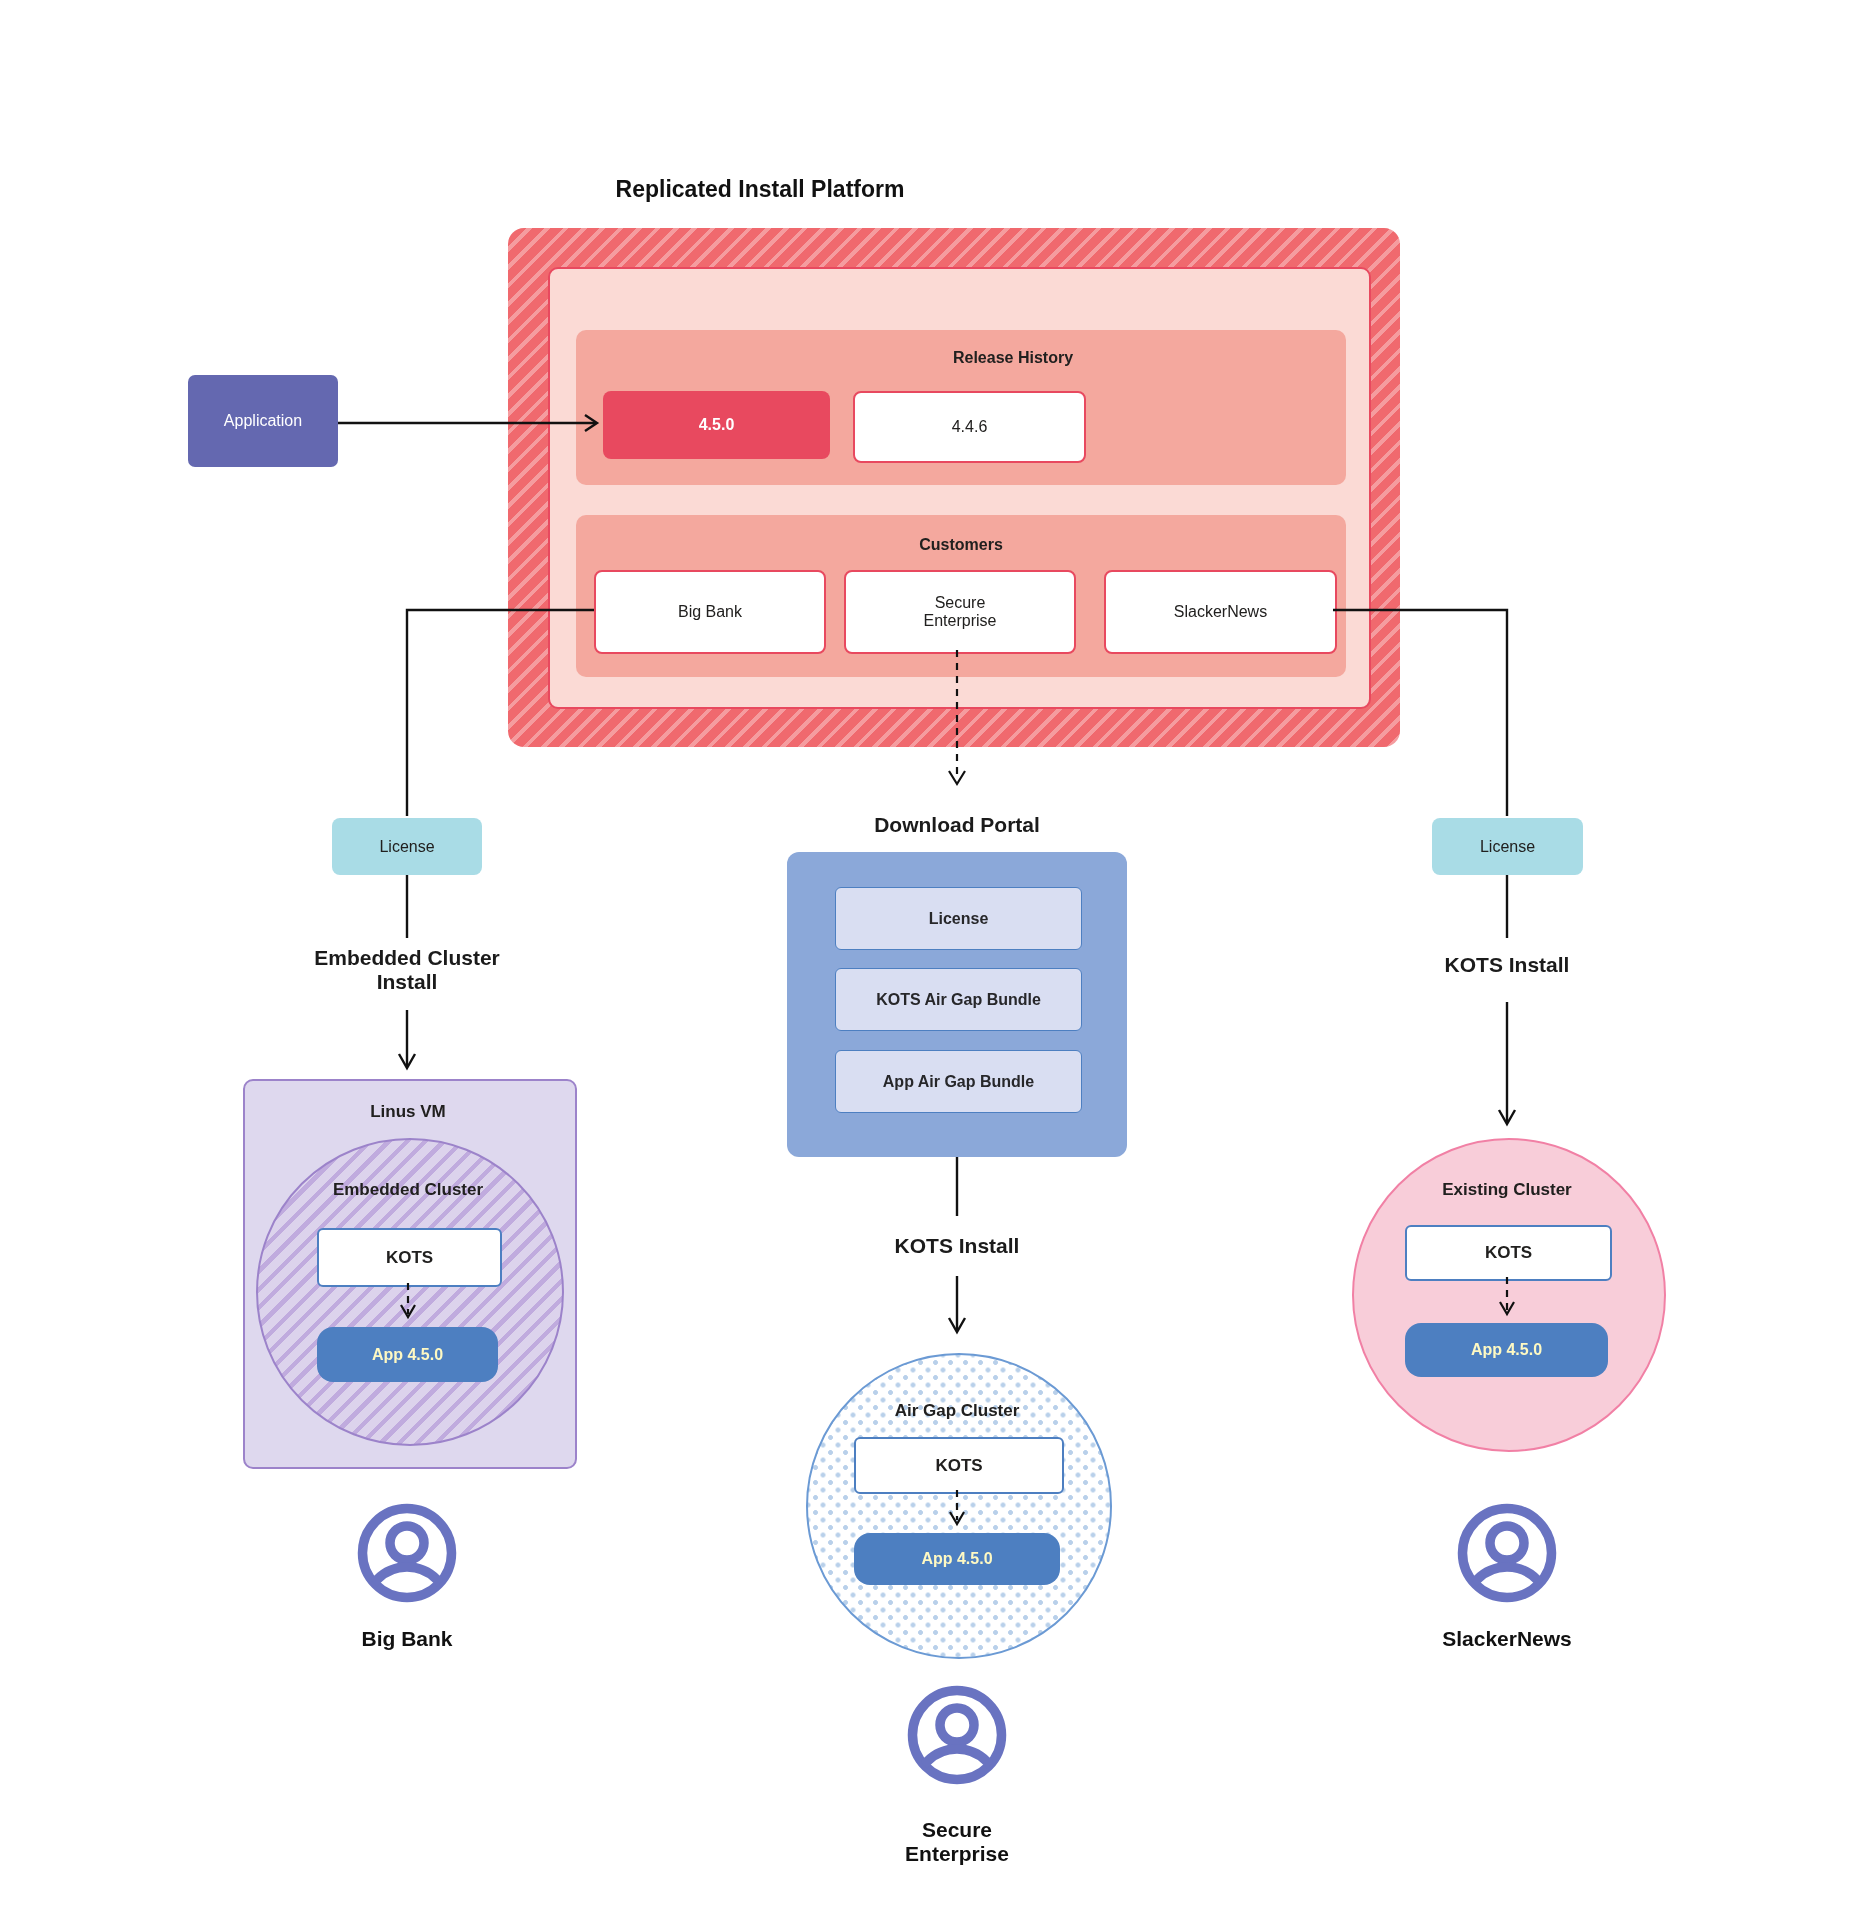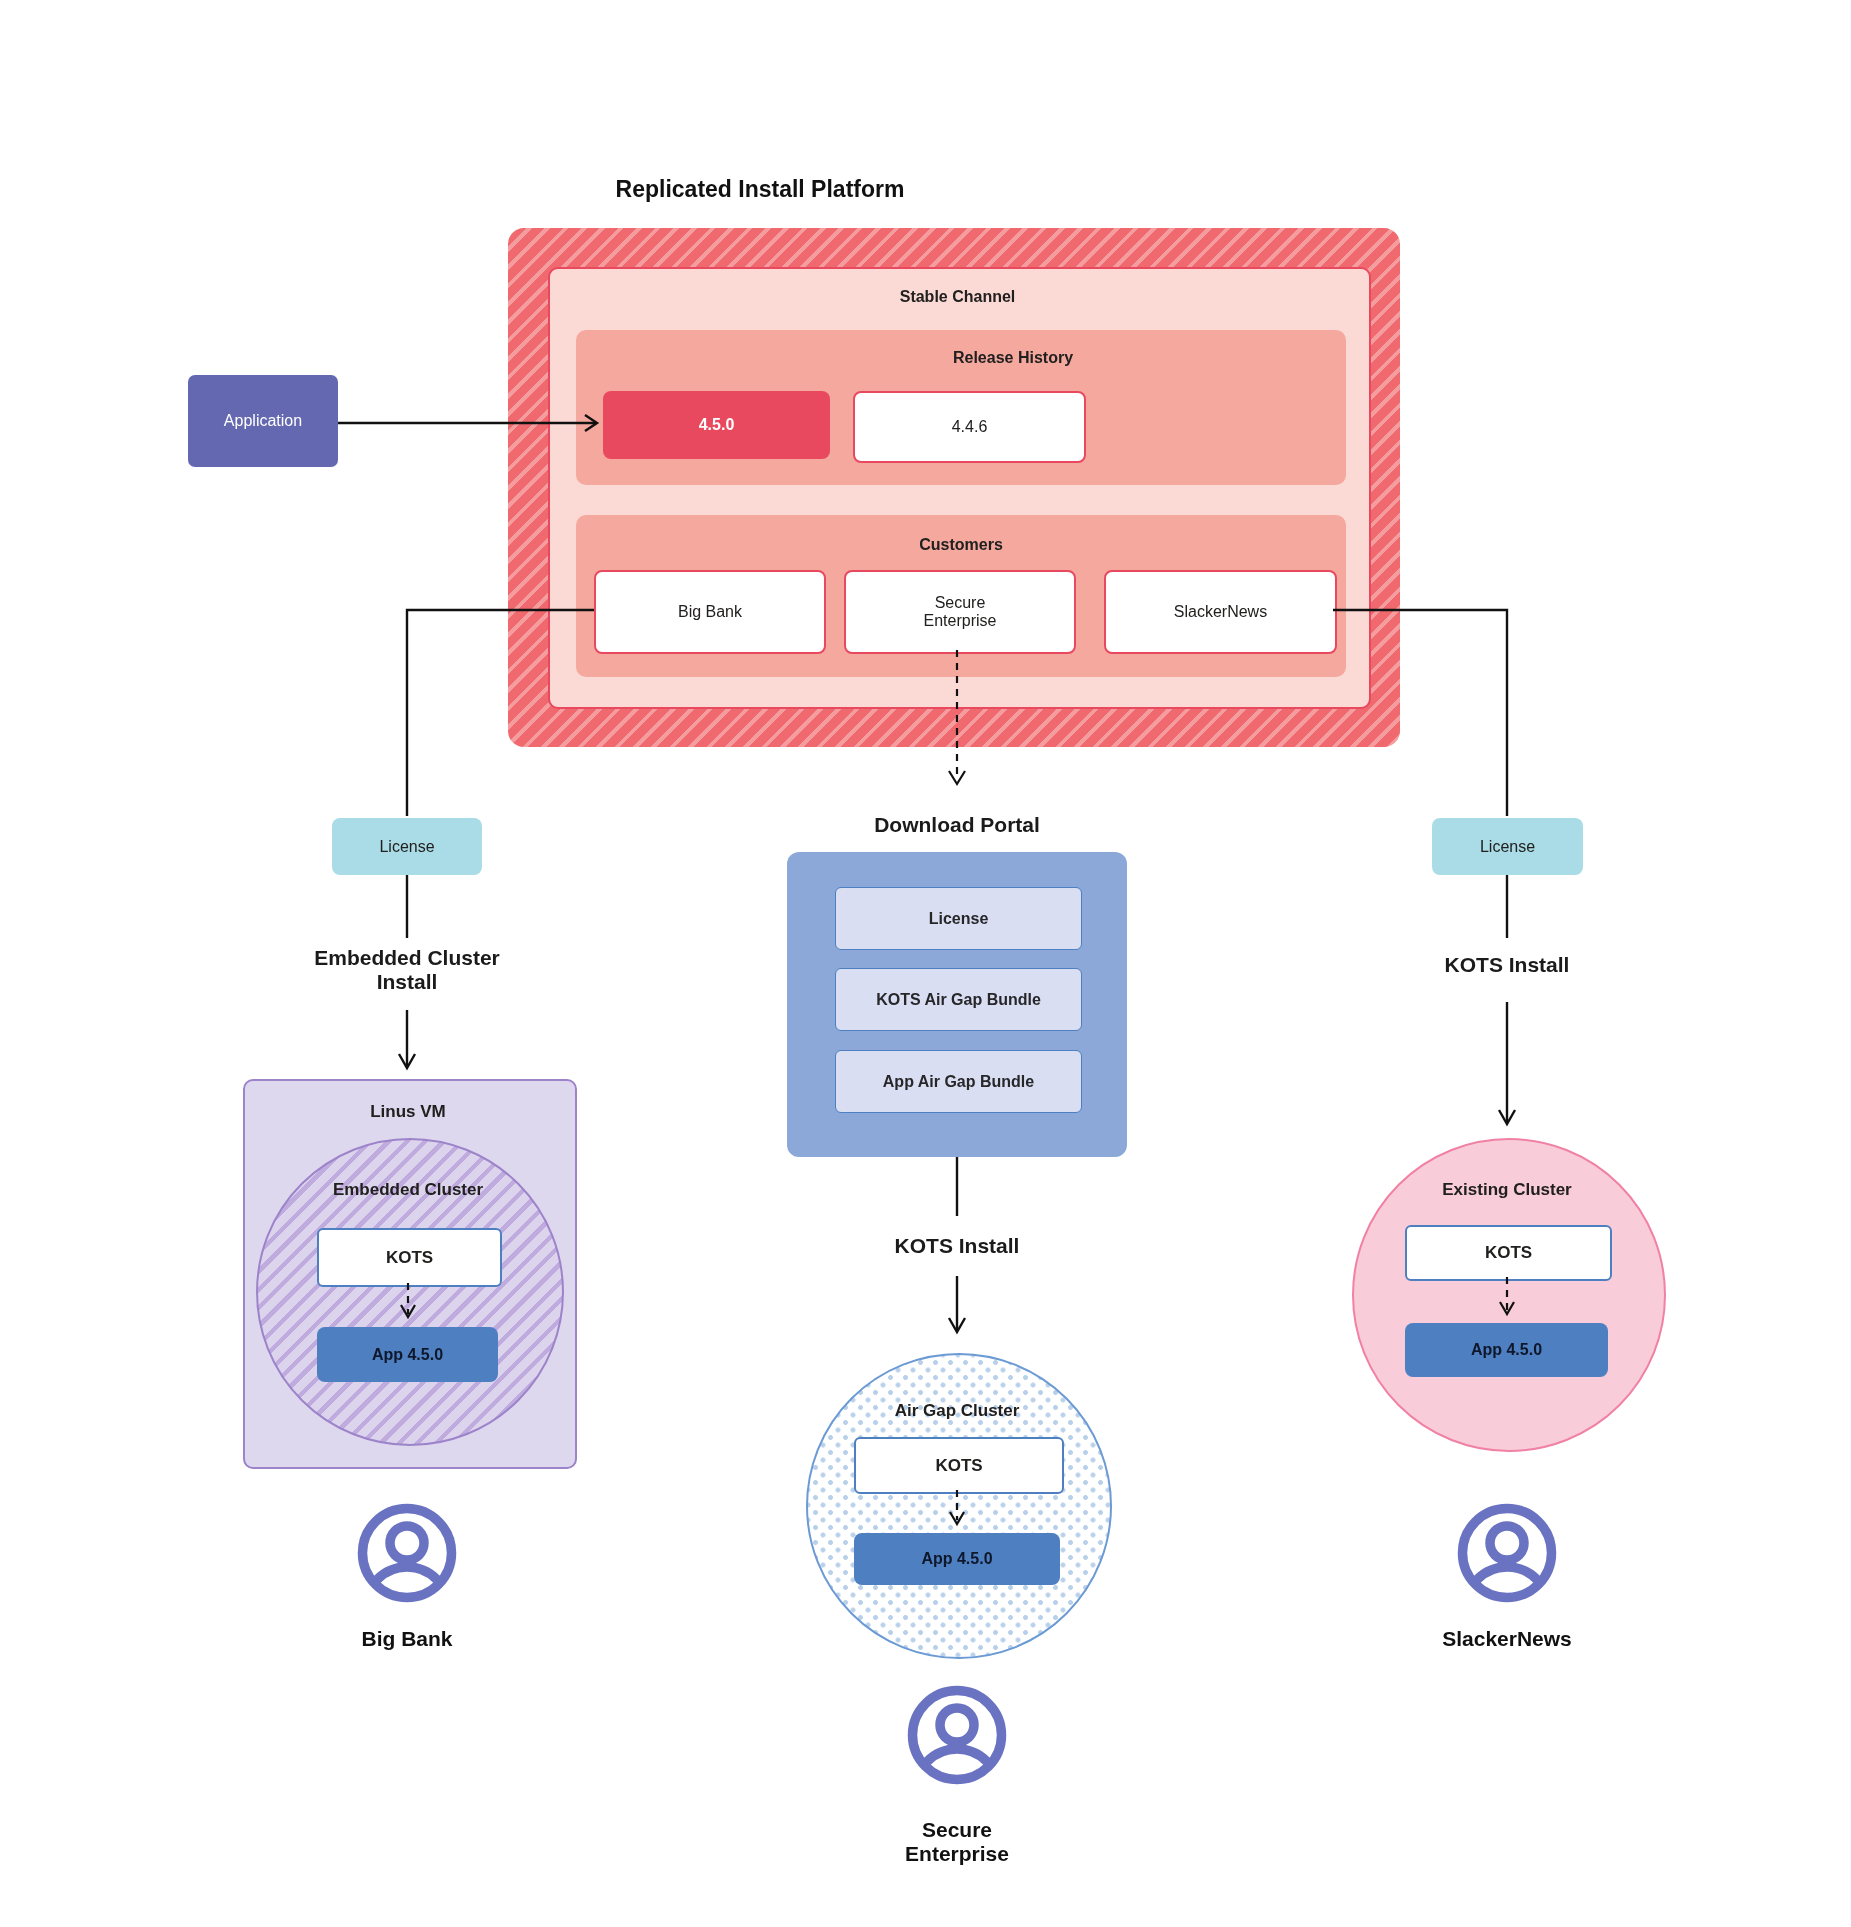--- a/index.html
+++ b/index.html
@@ -53,35 +53,34 @@
       radial-gradient(#b9d0ea 2.1px, rgba(185,208,234,0) 2.8px),
       radial-gradient(#b9d0ea 2.1px, rgba(185,208,234,0) 2.8px);
     background-size:15px 15px;
     background-position:0 0,7.5px 7.5px;
     border:2px solid #6b9ad4;
     border-radius:50%;
   }
   .existing-circle{background:#f8cdd9;border:2px solid #f180a5;border-radius:50%;}
   .cluster-title{font-size:17px;font-weight:700;color:#21201f;}
   .kots-node{background:#ffffff;border:2px solid #4d7fc1;border-radius:6px;font-size:17px;font-weight:700;color:#21201f;}
-  .app-ver-node{background:#4d7fc1;border-radius:8px;color:#0f172a;font-size:16px;font-weight:700;}
+  .app-ver-node{background:#4d7fc1;border-radius:16px;color:#fef9c3;font-size:16px;font-weight:700;}
   .title-text{font-size:23px;font-weight:700;color:#111111;}
   svg.connectors{position:absolute;left:0;top:0;pointer-events:none;}
 </style>
 </head>
 <body>
 
 <div class="canvas">
 
   <div class="abs lbl title-text" style="left:560px;top:174px;width:400px;height:30px;">Replicated Install Platform</div>
 
   <div class="abs hatch-red" style="left:508px;top:228px;width:892px;height:519px;"></div>
 
   <div class="abs stable" style="left:548px;top:267px;width:819px;height:438px;"></div>
-  <div class="abs lbl section-label" style="left:548px;top:286px;width:819px;height:22px;">Stable Channel</div>
 
   <div class="abs salmon" style="left:576px;top:330px;width:770px;height:155px;"></div>
   <div class="abs lbl section-label" style="left:576px;top:347px;width:874px;height:22px;">Release History</div>
   <div class="abs lbl rel-current" style="left:603px;top:391px;width:227px;height:68px;font-weight:bold;">4.5.0</div>
   <div class="abs lbl white-red" style="left:853px;top:391px;width:229px;height:68px;">4.4.6</div>
 
   <div class="abs salmon" style="left:576px;top:515px;width:770px;height:162px;"></div>
   <div class="abs lbl section-label" style="left:576px;top:534px;width:770px;height:22px;">Customers</div>
   <div class="abs lbl white-red" style="left:594px;top:570px;width:228px;height:80px;">Big Bank</div>
   <div class="abs lbl white-red multiline" style="left:844px;top:570px;width:228px;height:80px;">Secure

